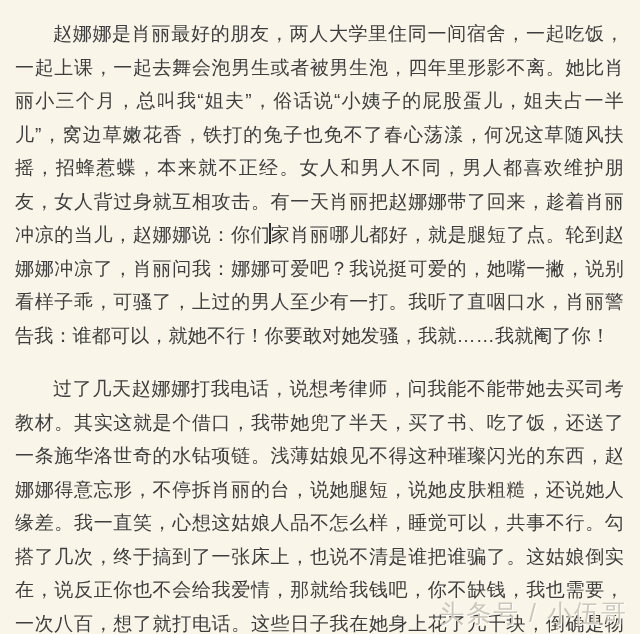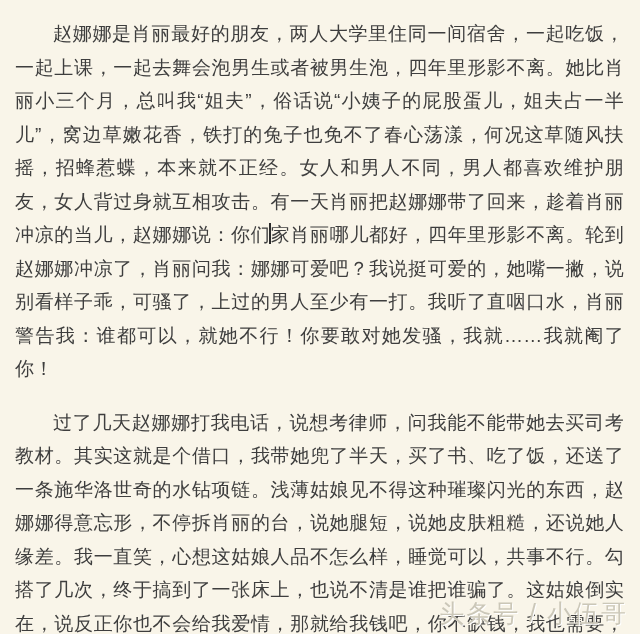--- a/index.html
+++ b/index.html
@@ -49,18 +49,18 @@
     letter-spacing: 2px;
     color: #cbc7b8;
     text-shadow: 1px 1px 0 #ffffff;
     white-space: nowrap;
   }
 </style>
 </head>
 <body>
 
 <div class="article">
-  <p class="para"><span>赵娜娜是肖丽最好的朋友，两人大学里住同一间宿舍，一起吃饭，一起上课，一起去舞会泡男生或者被男生泡，四年里形影不离。她比肖丽小三个月，总叫我“姐夫”，俗话说“小姨子的屁股蛋儿，姐夫占一半儿”，窝边草嫩花香，铁打的兔子也免不了春心荡漾，何况这草随风扶摇，招蜂惹蝶，本来就不正经。女人和男人不同，男人都喜欢维护朋友，女人背过身就互相攻击。有一天肖丽把赵娜娜带了回来，趁着肖丽冲凉的当儿，赵娜娜说：你们</span><span class="caret"></span><span>家肖丽哪儿都好，四年里形影不离。轮到赵娜娜冲凉了，肖丽问我：娜娜可爱吧？我说挺可爱的，她嘴一撇，说别看样子乖，可骚了，上过的男人至少有一打。我听了直咽口水，肖丽警告我：谁都可以，就她不行！你要敢对她发骚，我就……我就阉了你！</span></p>
+  <p class="para"><span>赵娜娜是肖丽最好的朋友，两人大学里住同一间宿舍，一起吃饭，一起上课，一起去舞会泡男生或者被男生泡，四年里形影不离。她比肖丽小三个月，总叫我“姐夫”，俗话说“小姨子的屁股蛋儿，姐夫占一半儿”，窝边草嫩花香，铁打的兔子也免不了春心荡漾，何况这草随风扶摇，招蜂惹蝶，本来就不正经。女人和男人不同，男人都喜欢维护朋友，女人背过身就互相攻击。有一天肖丽把赵娜娜带了回来，趁着肖丽冲凉的当儿，赵娜娜说：你们</span><span class="caret"></span><span>家肖丽哪儿都好，就是腿短了点。轮到赵娜娜冲凉了，肖丽问我：娜娜可爱吧？我说挺可爱的，她嘴一撇，说别看样子乖，可骚了，上过的男人至少有一打。我听了直咽口水，肖丽警告我：谁都可以，就她不行！你要敢对她发骚，我就……我就阉了你！</span></p>
 
   <p class="para"><span>过了几天赵娜娜打我电话，说想考律师，问我能不能带她去买司考教材。其实这就是个借口，我带她兜了半天，买了书、吃了饭，还送了一条施华洛世奇的水钻项链。浅薄姑娘见不得这种璀璨闪光的东西，赵娜娜得意忘形，不停拆肖丽的台，说她腿短，说她皮肤粗糙，还说她人缘差。我一直笑，心想这姑娘人品不怎么样，睡觉可以，共事不行。勾搭了几次，终于搞到了一张床上，也说不清是谁把谁骗了。这姑娘倒实在，说反正你也不会给我爱情，那就给我钱吧，你不缺钱，我也需要，一次八百，想了就打电话。这些日子我在她身上花了几千块，倒确是物有所值，不枉是“上过一打男人”的“老干部”，临床效果美妙至极，莺啼宛转，俯仰成趣，既团结紧张，又严肃活泼，十分引人入胜。</span></p>
 </div>
 
 <div class="watermark">头条号 / 小伍哥</div>
 
 </body></html>

